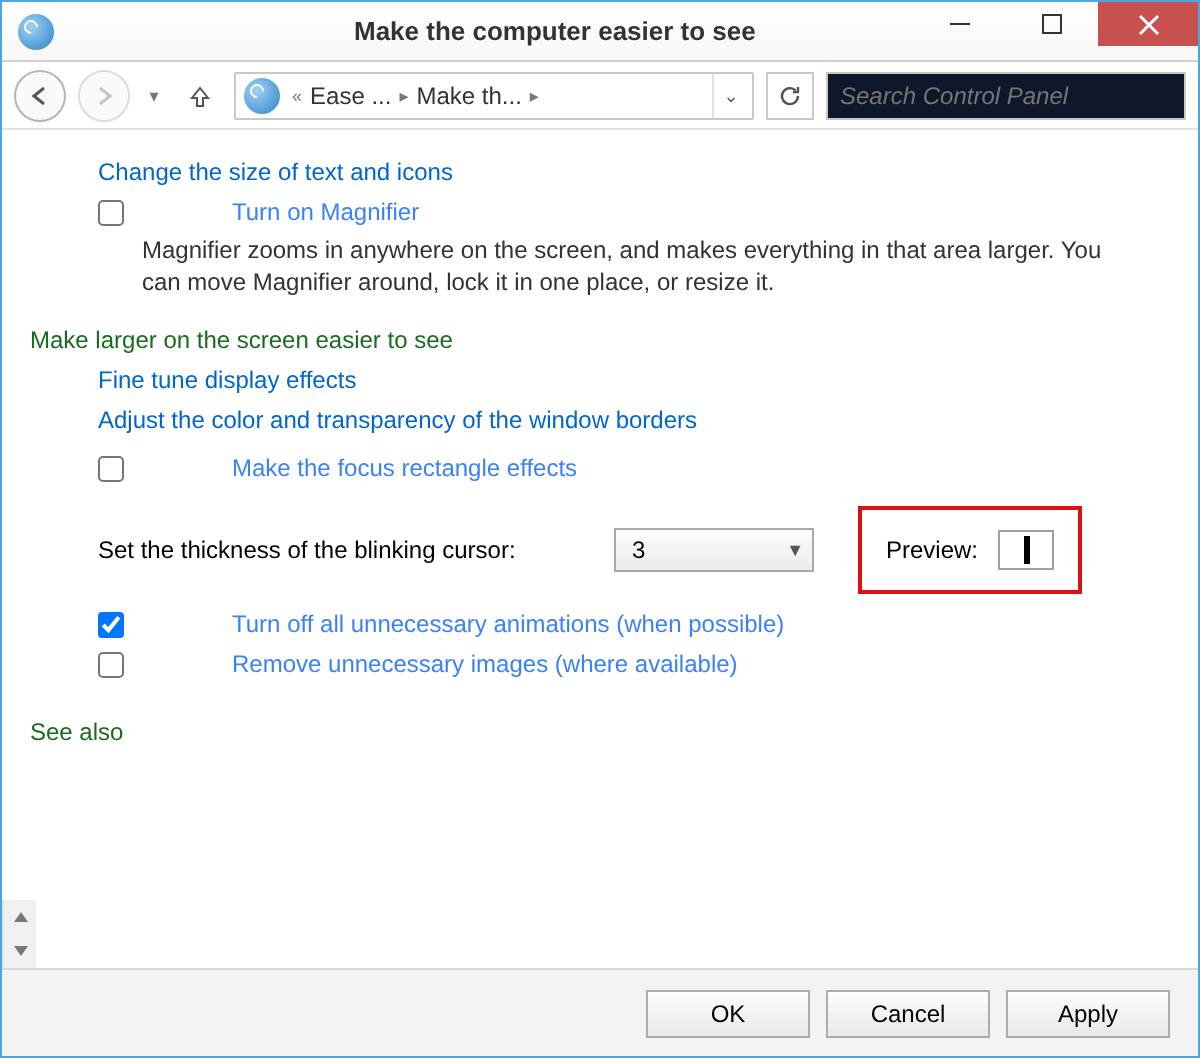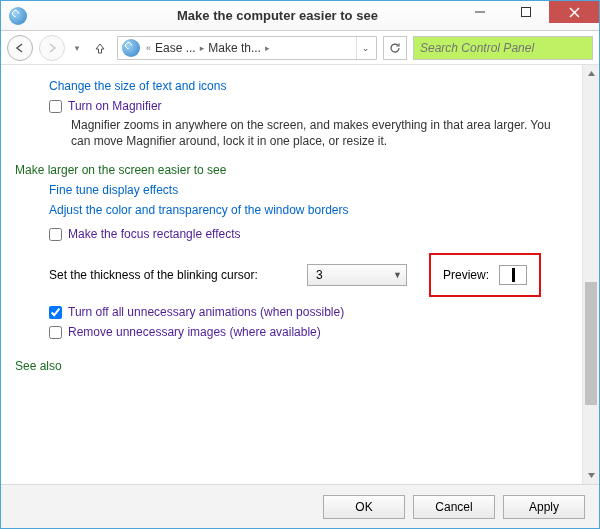--- a/index.html
+++ b/index.html
@@ -135,27 +135,28 @@
   .search {
     width: 180px;
     height:24px;
     border:1px solid #c8c8c8;
     padding: 0 6px;
     color:#777;
     font-style:italic;
     font-family: inherit;
     font-size:12px;
     outline:none;
-    background:#bef264;
+    background:#0f172a;
   }
 
   
   .content-wrap {
     display:flex;
     height: calc(529px - 30px - 34px - 44px - 2px);
+    flex-direction: column;
   }
   .content {
     flex:1;
     padding: 8px 10px 4px 18px;
     overflow:hidden;
     position:relative;
   }
   .scrollbar {
     width:17px;
     background:#f0f0f0;
@@ -186,21 +187,21 @@
     margin: 14px 0 6px -4px;
   }
 
   .chk-row {
     display:flex; align-items:flex-start; gap:6px;
     margin: 6px 0 4px 30px;
   }
   .chk-row input[type=checkbox]{
     width:13px; height:13px; margin:1px 0 0 0;
   }
-  .chk-label { color:#4c1d95; }
+  .chk-label { color:#3b82f6;margin-left:48px; }
 
   .desc {
     margin: 4px 0 10px 52px;
     color:#333;
     line-height:1.35;
     max-width: 480px;
   }
 
   .link-row { margin: 6px 0 4px 30px;}
 

